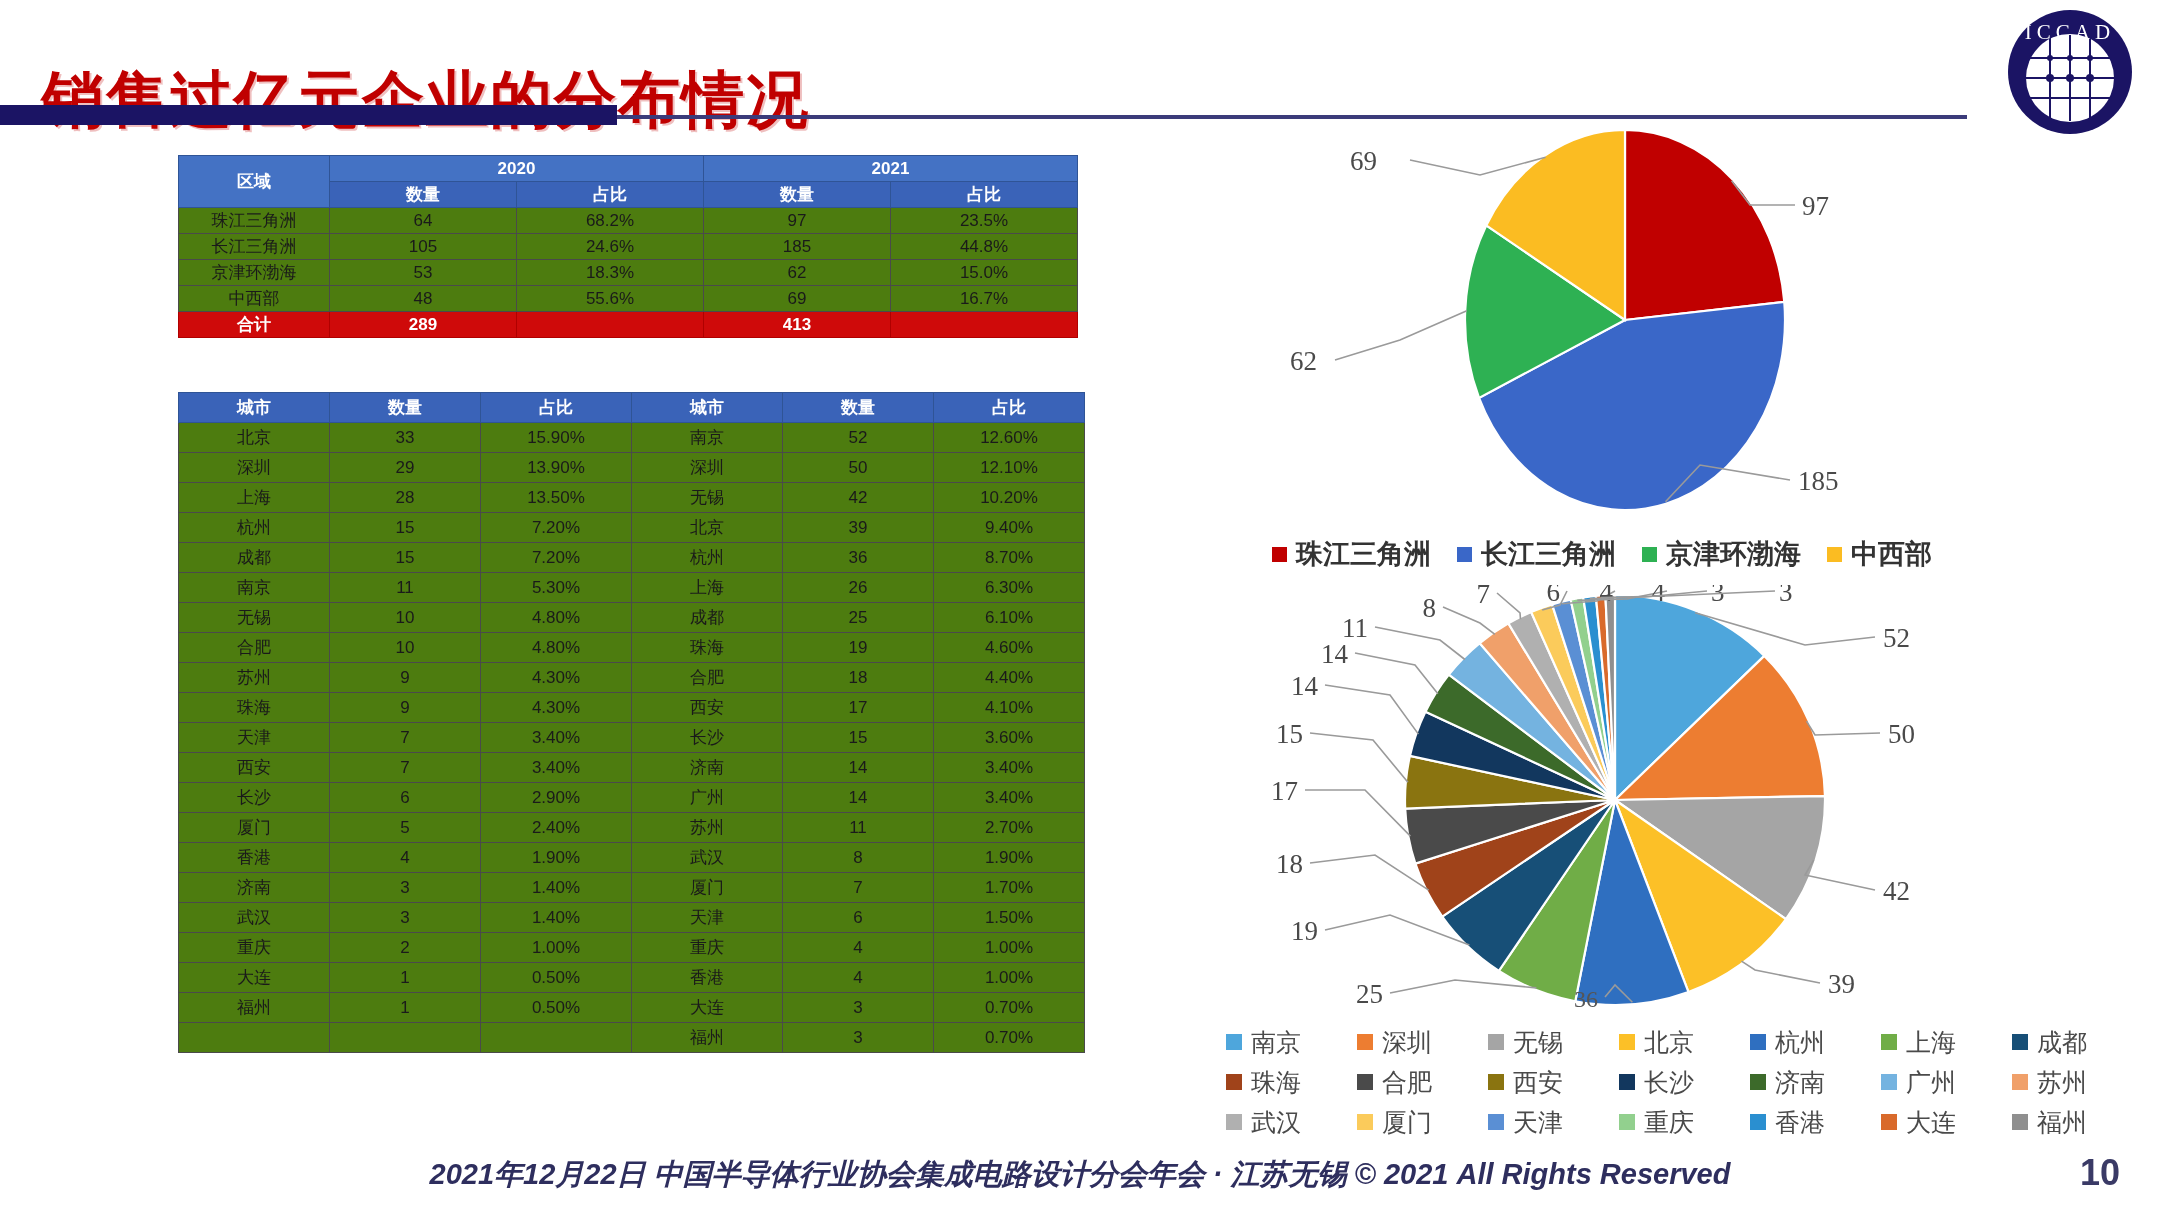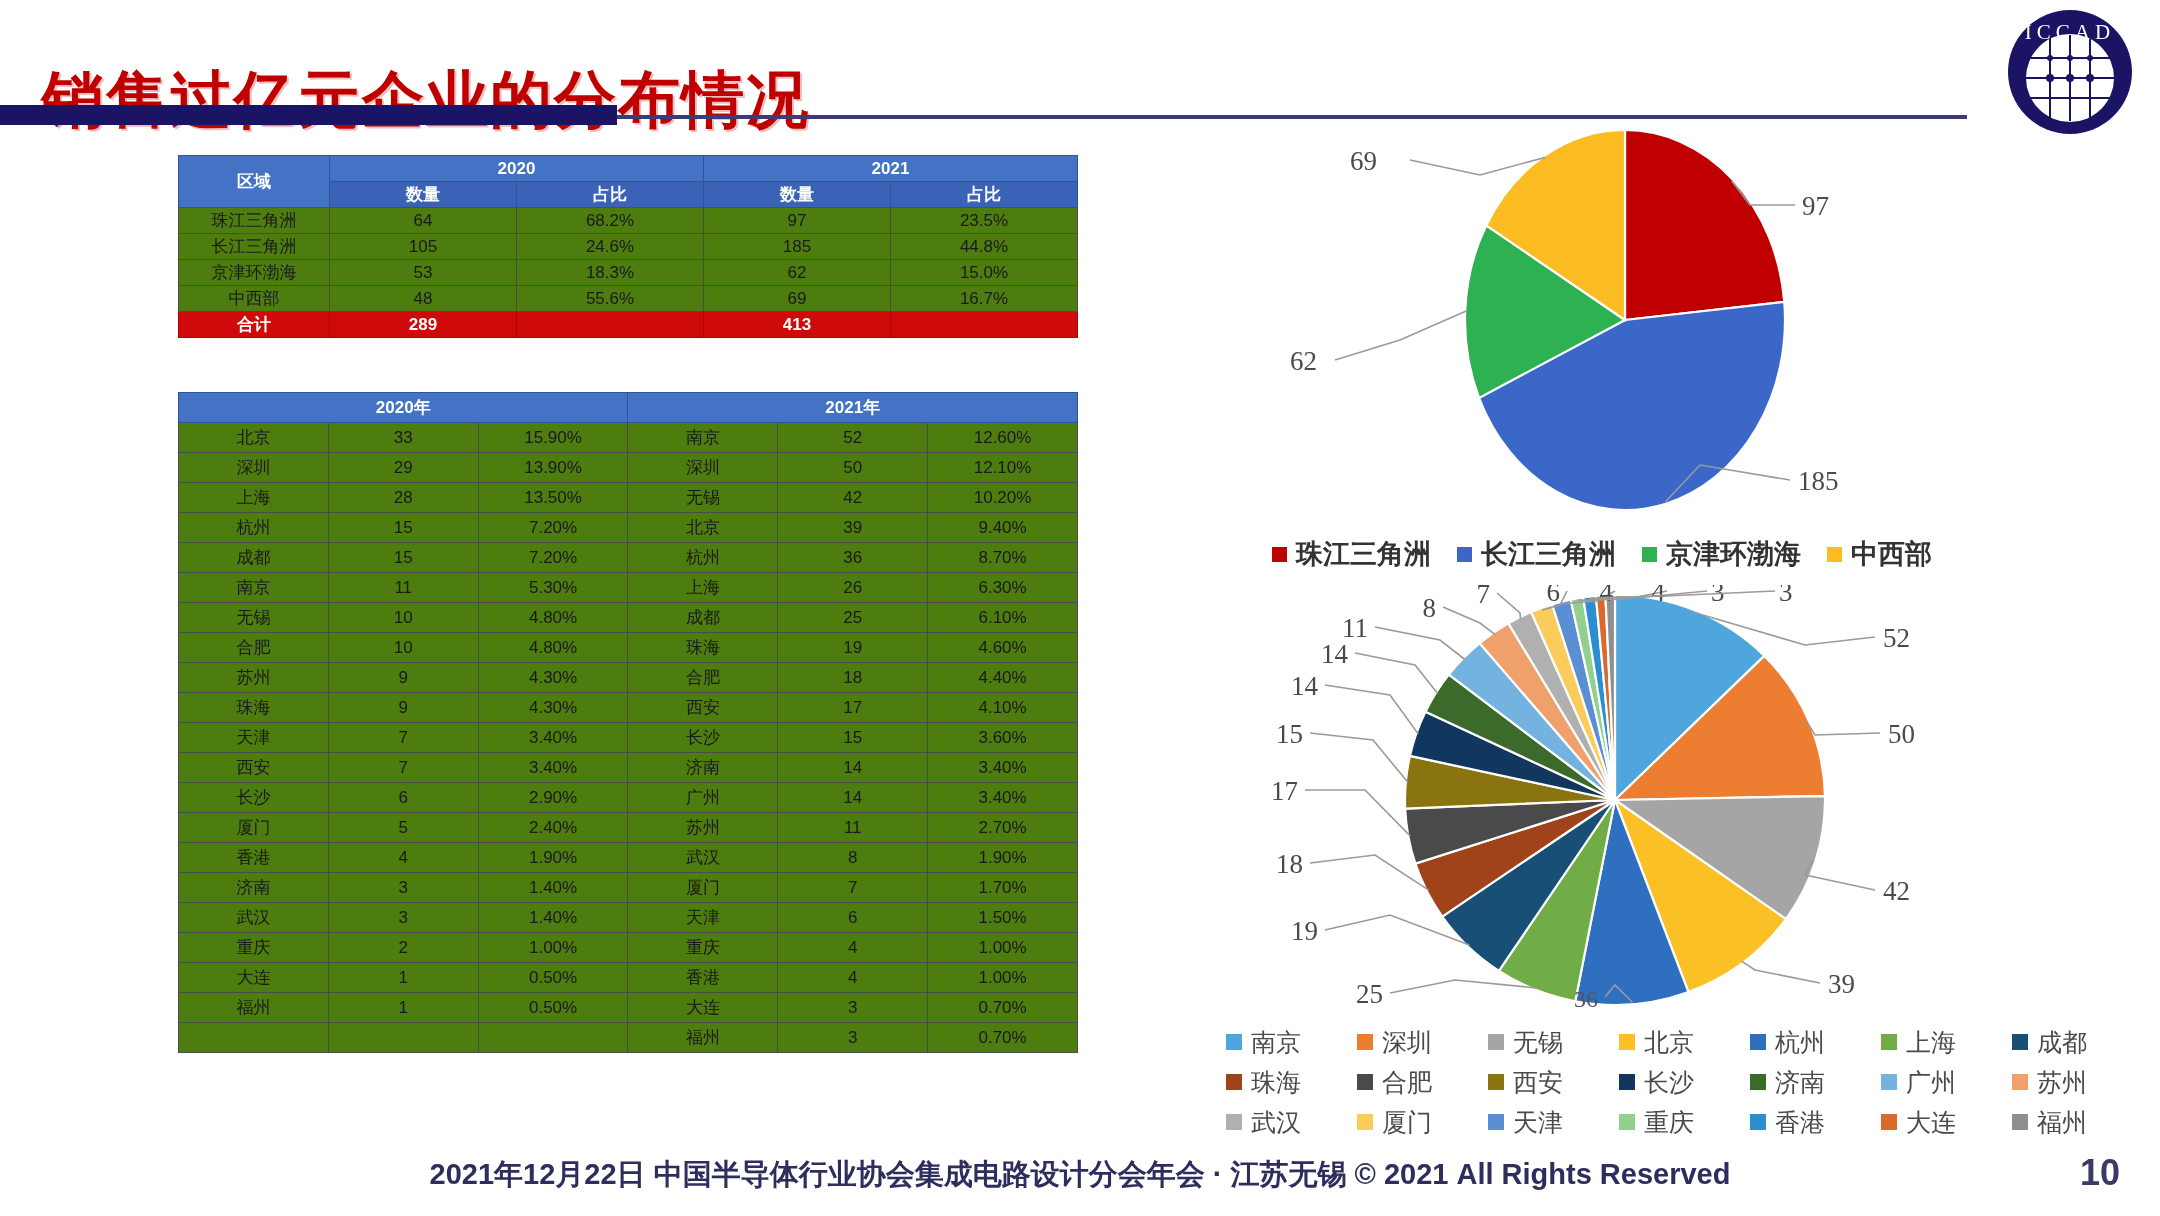--- a/index.html
+++ b/index.html
@@ -72,21 +72,21 @@
     display:grid;grid-template-columns:repeat(7,131px);
     grid-auto-rows:40px;align-items:center;
     font-size:25px;color:#4a4a4a;
   }
   #legend-city .lg-item{display:flex;align-items:center;}
   #legend-city .sw{width:16px;height:16px;margin-right:9px;flex:0 0 auto;}
 
   
   #footer-text{
     position:absolute;left:0;top:1155px;width:2160px;text-align:center;
-    font-size:29px;color:#2e2e5e;font-weight:600;
+    font-size:29px;color:#2e2e5e;font-weight:600;font-style:italic;
   }
   #page-number{
     position:absolute;right:40px;top:1152px;
     font-size:36px;color:#3a3a66;font-weight:600;
   }
   .lbl{font-size:27px;fill:#4a4a4a;font-family:"Liberation Serif","DejaVu Serif",serif;}
   .lbl2{font-size:24px;fill:#555;font-family:"Liberation Serif","DejaVu Serif",serif;}
   .ldr{stroke:#9a9a9a;stroke-width:1.6px;fill:none;}
 </style>
 </head>
@@ -170,23 +170,27 @@
     <td>289</td>
     <td></td>
     <td>413</td>
     <td></td>
   </tr>
 </tbody>
   </table>
 
 <table class="tbl" id="table-city">
   <tbody>
-      <tr>
-    <td class="hd" colspan="3">2020年</td>
-    <td class="hd" colspan="3">2021年</td>
+  <tr>
+    <td class="hd dk c-city">城市</td>
+    <td class="hd dk c-num">数量</td>
+    <td class="hd dk c-pct">占比</td>
+    <td class="hd dk c-city">城市</td>
+    <td class="hd dk c-num">数量</td>
+    <td class="hd dk c-pct">占比</td>
   </tr>
   </tbody>
     <tbody id="city-rows">
       <tr>
         <td>北京</td>
         <td>33</td>
         <td>15.90%</td>
         <td>南京</td>
         <td>52</td>
         <td>12.60%</td>

